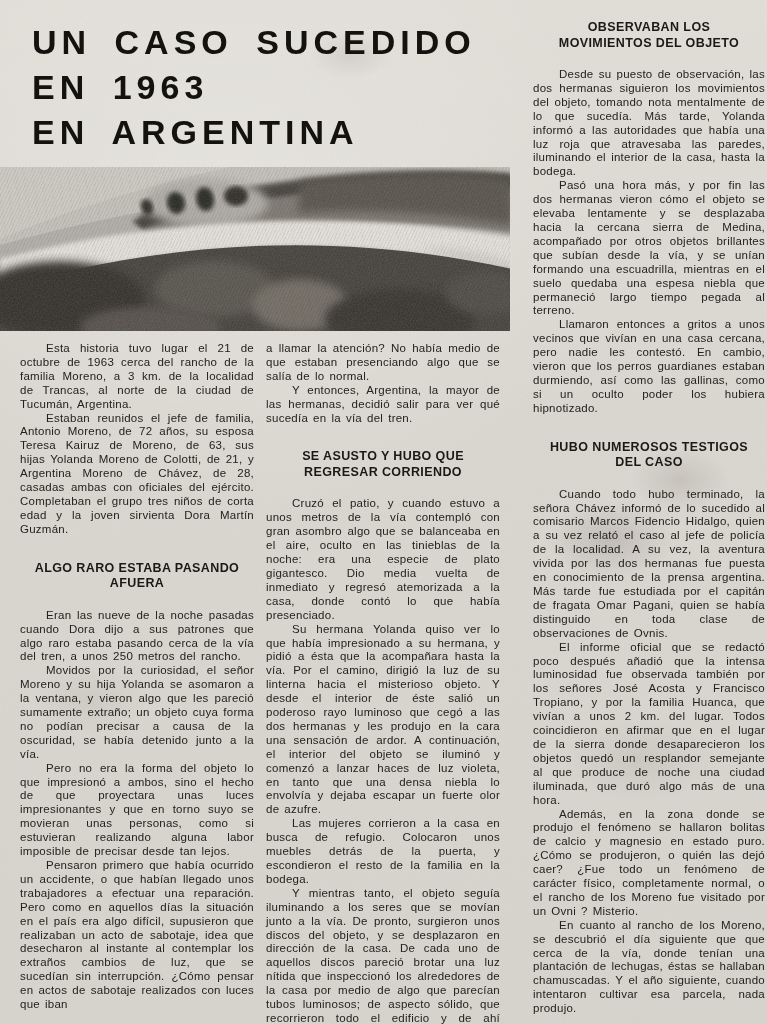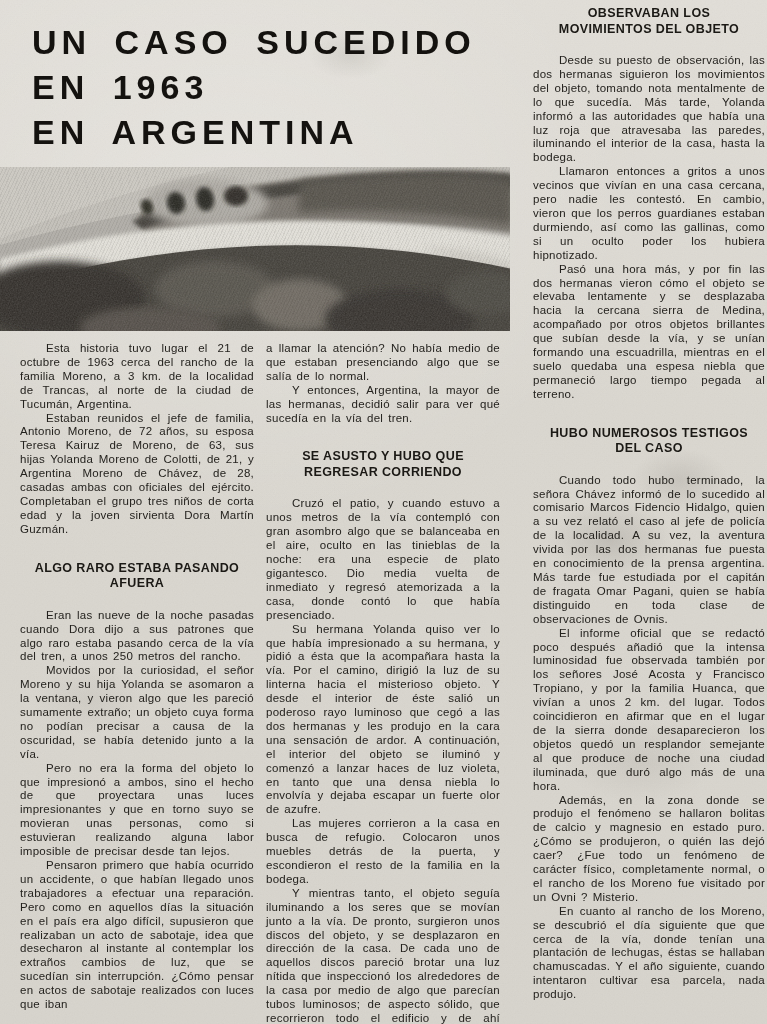--- a/index.html
+++ b/index.html
@@ -33,21 +33,21 @@
   .photo{
     position:relative;width:510px;height:164px;margin-top:4px;
     overflow:hidden;
   }
   .photo .halftone{
     position:absolute;inset:0;pointer-events:none;
     background:repeating-linear-gradient(115deg, rgba(20,18,15,0.07) 0 1px, transparent 1px 3px);
   }
   .cols{display:flex;gap:12px;padding:11px 0 0 15px;justify-content:center;}
   .col{width:234px;}
-  .col3{position:absolute;left:533px;top:0;width:232px;}
+  .col3{position:absolute;left:533px;top:0;width:232px;padding-top:14px;}
   .para{
     margin:0;
     font-size:11.5px;line-height:13.9px;
     text-align:justify;text-indent:26px;
     letter-spacing:0.25px;word-spacing:1.6px;
     color:#24221e;
   }
   .heading{
     margin:24px 10px 17px 10px;
     font-size:12.5px;font-weight:bold;line-height:15.5px;
@@ -134,22 +134,22 @@
           <p class="para">Su hermana Yolanda quiso ver lo que había impresionado a su hermana, y pidió a ésta que la acompañara hasta la vía. Por el camino, dirigió la luz de su linterna hacia el misterioso objeto. Y desde el interior de éste salió un poderoso rayo luminoso que cegó a las dos hermanas y les produjo en la cara una sensación de ardor. A continuación, el interior del objeto se iluminó y comenzó a lanzar haces de luz violeta, en tanto que una densa niebla lo envolvía y dejaba escapar un fuerte olor de azufre.</p>
           <p class="para">Las mujeres corrieron a la casa en busca de refugio. Colocaron unos muebles detrás de la puerta, y escondieron el resto de la familia en la bodega.</p>
           <p class="para">Y mientras tanto, el objeto seguía iluminando a los seres que se movían junto a la vía. De pronto, surgieron unos discos del objeto, y se desplazaron en dirección de la casa. De cada uno de aquellos discos pareció brotar una luz nítida que inspeccionó los alrededores de la casa por medio de algo que parecían tubos luminosos; de aspecto sólido, que recorrieron todo el edificio y de ahí pasaron al granero y al gallinero.</p>
         </div>
     </div>
   </div>
 
   <div class="col col3">
       <h2 class="heading">OBSERVABAN LOS MOVIMIENTOS DEL OBJETO</h2>
       <p class="para">Desde su puesto de observación, las dos hermanas siguieron los movimientos del objeto, tomando nota mentalmente de lo que sucedía. Más tarde, Yolanda informó a las autoridades que había una luz roja que atravesaba las paredes, iluminando el interior de la casa, hasta la bodega.</p>
+      <p class="para">Pasó una hora más, y por fin las dos hermanas vieron cómo el objeto se elevaba lentamente y se desplazaba hacia la cercana sierra de Medina, acompañado por otros objetos brillantes que subían desde la vía, y se unían formando una escuadrilla, mientras en el suelo quedaba una espesa niebla que permaneció largo tiempo pegada al terreno.</p>
       <p class="para">Llamaron entonces a gritos a unos vecinos que vivían en una casa cercana, pero nadie les contestó. En cambio, vieron que los perros guardianes estaban durmiendo, así como las gallinas, como si un oculto poder los hubiera hipnotizado.</p>
-      <p class="para">Pasó una hora más, y por fin las dos hermanas vieron cómo el objeto se elevaba lentamente y se desplazaba hacia la cercana sierra de Medina, acompañado por otros objetos brillantes que subían desde la vía, y se unían formando una escuadrilla, mientras en el suelo quedaba una espesa niebla que permaneció largo tiempo pegada al terreno.</p>
       <h2 class="heading">HUBO NUMEROSOS TESTIGOS DEL CASO</h2>
       <p class="para">Cuando todo hubo terminado, la señora Chávez informó de lo sucedido al comisario Marcos Fidencio Hidalgo, quien a su vez relató el caso al jefe de policía de la localidad. A su vez, la aventura vivida por las dos hermanas fue puesta en conocimiento de la prensa argentina. Más tarde fue estudiada por el capitán de fragata Omar Pagani, quien se había distinguido en toda clase de observaciones de Ovnis.</p>
       <p class="para">El informe oficial que se redactó poco después añadió que la intensa luminosidad fue observada también por los señores José Acosta y Francisco Tropiano, y por la familia Huanca, que vivían a unos 2 km. del lugar. Todos coincidieron en afirmar que en el lugar de la sierra donde desaparecieron los objetos quedó un resplandor semejante al que produce de noche una ciudad iluminada, que duró algo más de una hora.</p>
       <p class="para">Además, en la zona donde se produjo el fenómeno se hallaron bolitas de calcio y magnesio en estado puro. ¿Cómo se produjeron, o quién las dejó caer?  ¿Fue todo un fenómeno de carácter físico, completamente normal, o el rancho de los Moreno fue visitado por un Ovni ? Misterio.</p>
       <p class="para">En cuanto al rancho de los Moreno, se descubrió el día siguiente que que cerca de la vía, donde tenían una plantación de lechugas, éstas se hallaban chamuscadas. Y el año siguiente, cuando intentaron cultivar esa parcela, nada produjo.</p>
     </div>
 
   <svg class="grain" width="767" height="1024">
     <defs>
       <filter id="grainPaper" x="0" y="0" width="100%" height="100%">

